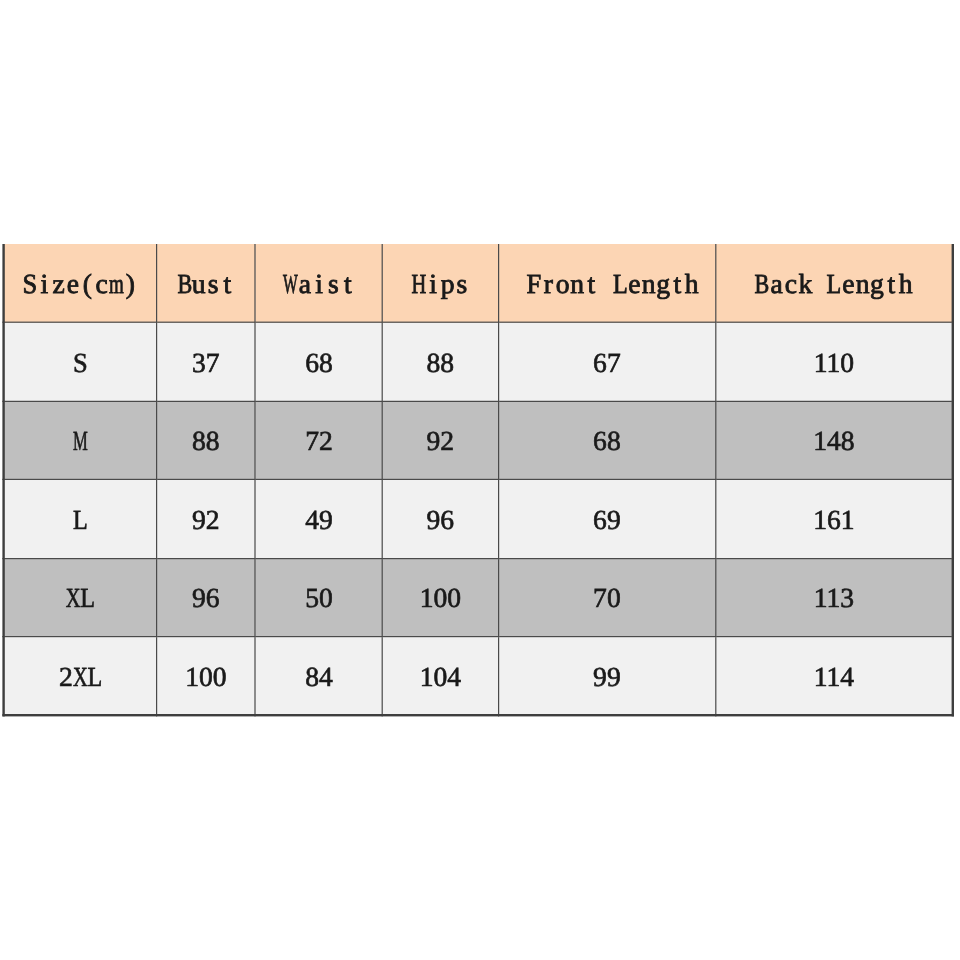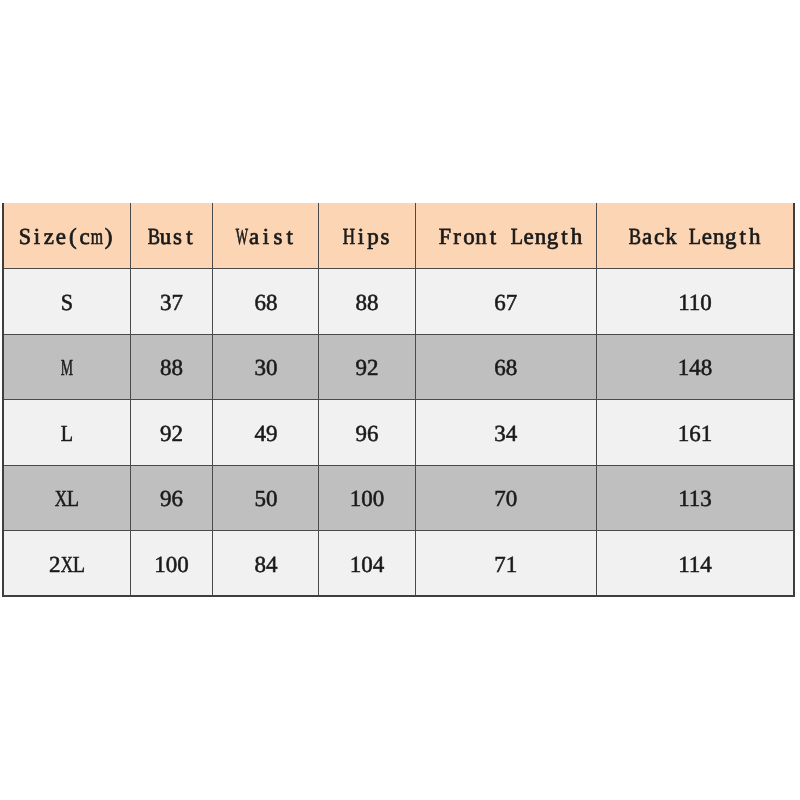--- a/index.html
+++ b/index.html
@@ -116,44 +116,44 @@
         <td data-name="cell-size"><span class="btext" data-name="size-label"><span class="ch"><i style="transform: translateX(-50%) scaleX(0.961172);">S</i></span></span></td>
         <td data-name="cell-bust">37</td>
         <td data-name="cell-waist">68</td>
         <td data-name="cell-hips">88</td>
         <td data-name="cell-front-length">67</td>
         <td data-name="cell-back-length">110</td>
       </tr>
       <tr class="row-dark" data-name="table-row">
         <td data-name="cell-size"><span class="btext" data-name="size-label"><span class="ch"><i style="transform: translateX(-50%) scaleX(0.601375);">M</i></span></span></td>
         <td data-name="cell-bust">88</td>
-        <td data-name="cell-waist">30</td>
+        <td data-name="cell-waist">72</td>
         <td data-name="cell-hips">92</td>
         <td data-name="cell-front-length">68</td>
         <td data-name="cell-back-length">148</td>
       </tr>
       <tr class="row-light" data-name="table-row">
         <td data-name="cell-size"><span class="btext" data-name="size-label"><span class="ch"><i style="transform: translateX(-50%) scaleX(0.874667);">L</i></span></span></td>
         <td data-name="cell-bust">92</td>
         <td data-name="cell-waist">49</td>
         <td data-name="cell-hips">96</td>
-        <td data-name="cell-front-length">34</td>
+        <td data-name="cell-front-length">69</td>
         <td data-name="cell-back-length">161</td>
       </tr>
       <tr class="row-dark" data-name="table-row">
         <td data-name="cell-size"><span class="btext" data-name="size-label"><span class="ch"><i style="transform: translateX(-50%) scaleX(0.73985);">X</i></span><span class="ch"><i style="transform: translateX(-50%) scaleX(0.874667);">L</i></span></span></td>
         <td data-name="cell-bust">96</td>
         <td data-name="cell-waist">50</td>
         <td data-name="cell-hips">100</td>
         <td data-name="cell-front-length">70</td>
         <td data-name="cell-back-length">113</td>
       </tr>
       <tr class="row-light" data-name="table-row">
         <td data-name="cell-size"><span class="btext" data-name="size-label"><span class="ch"><i style="transform: translateX(-50%) scaleX(1);">2</i></span><span class="ch"><i style="transform: translateX(-50%) scaleX(0.73985);">X</i></span><span class="ch"><i style="transform: translateX(-50%) scaleX(0.874667);">L</i></span></span></td>
         <td data-name="cell-bust">100</td>
         <td data-name="cell-waist">84</td>
         <td data-name="cell-hips">104</td>
-        <td data-name="cell-front-length">71</td>
+        <td data-name="cell-front-length">99</td>
         <td data-name="cell-back-length">114</td>
       </tr>
     </tbody>
   </table>
 </div>
 
 </body></html>

